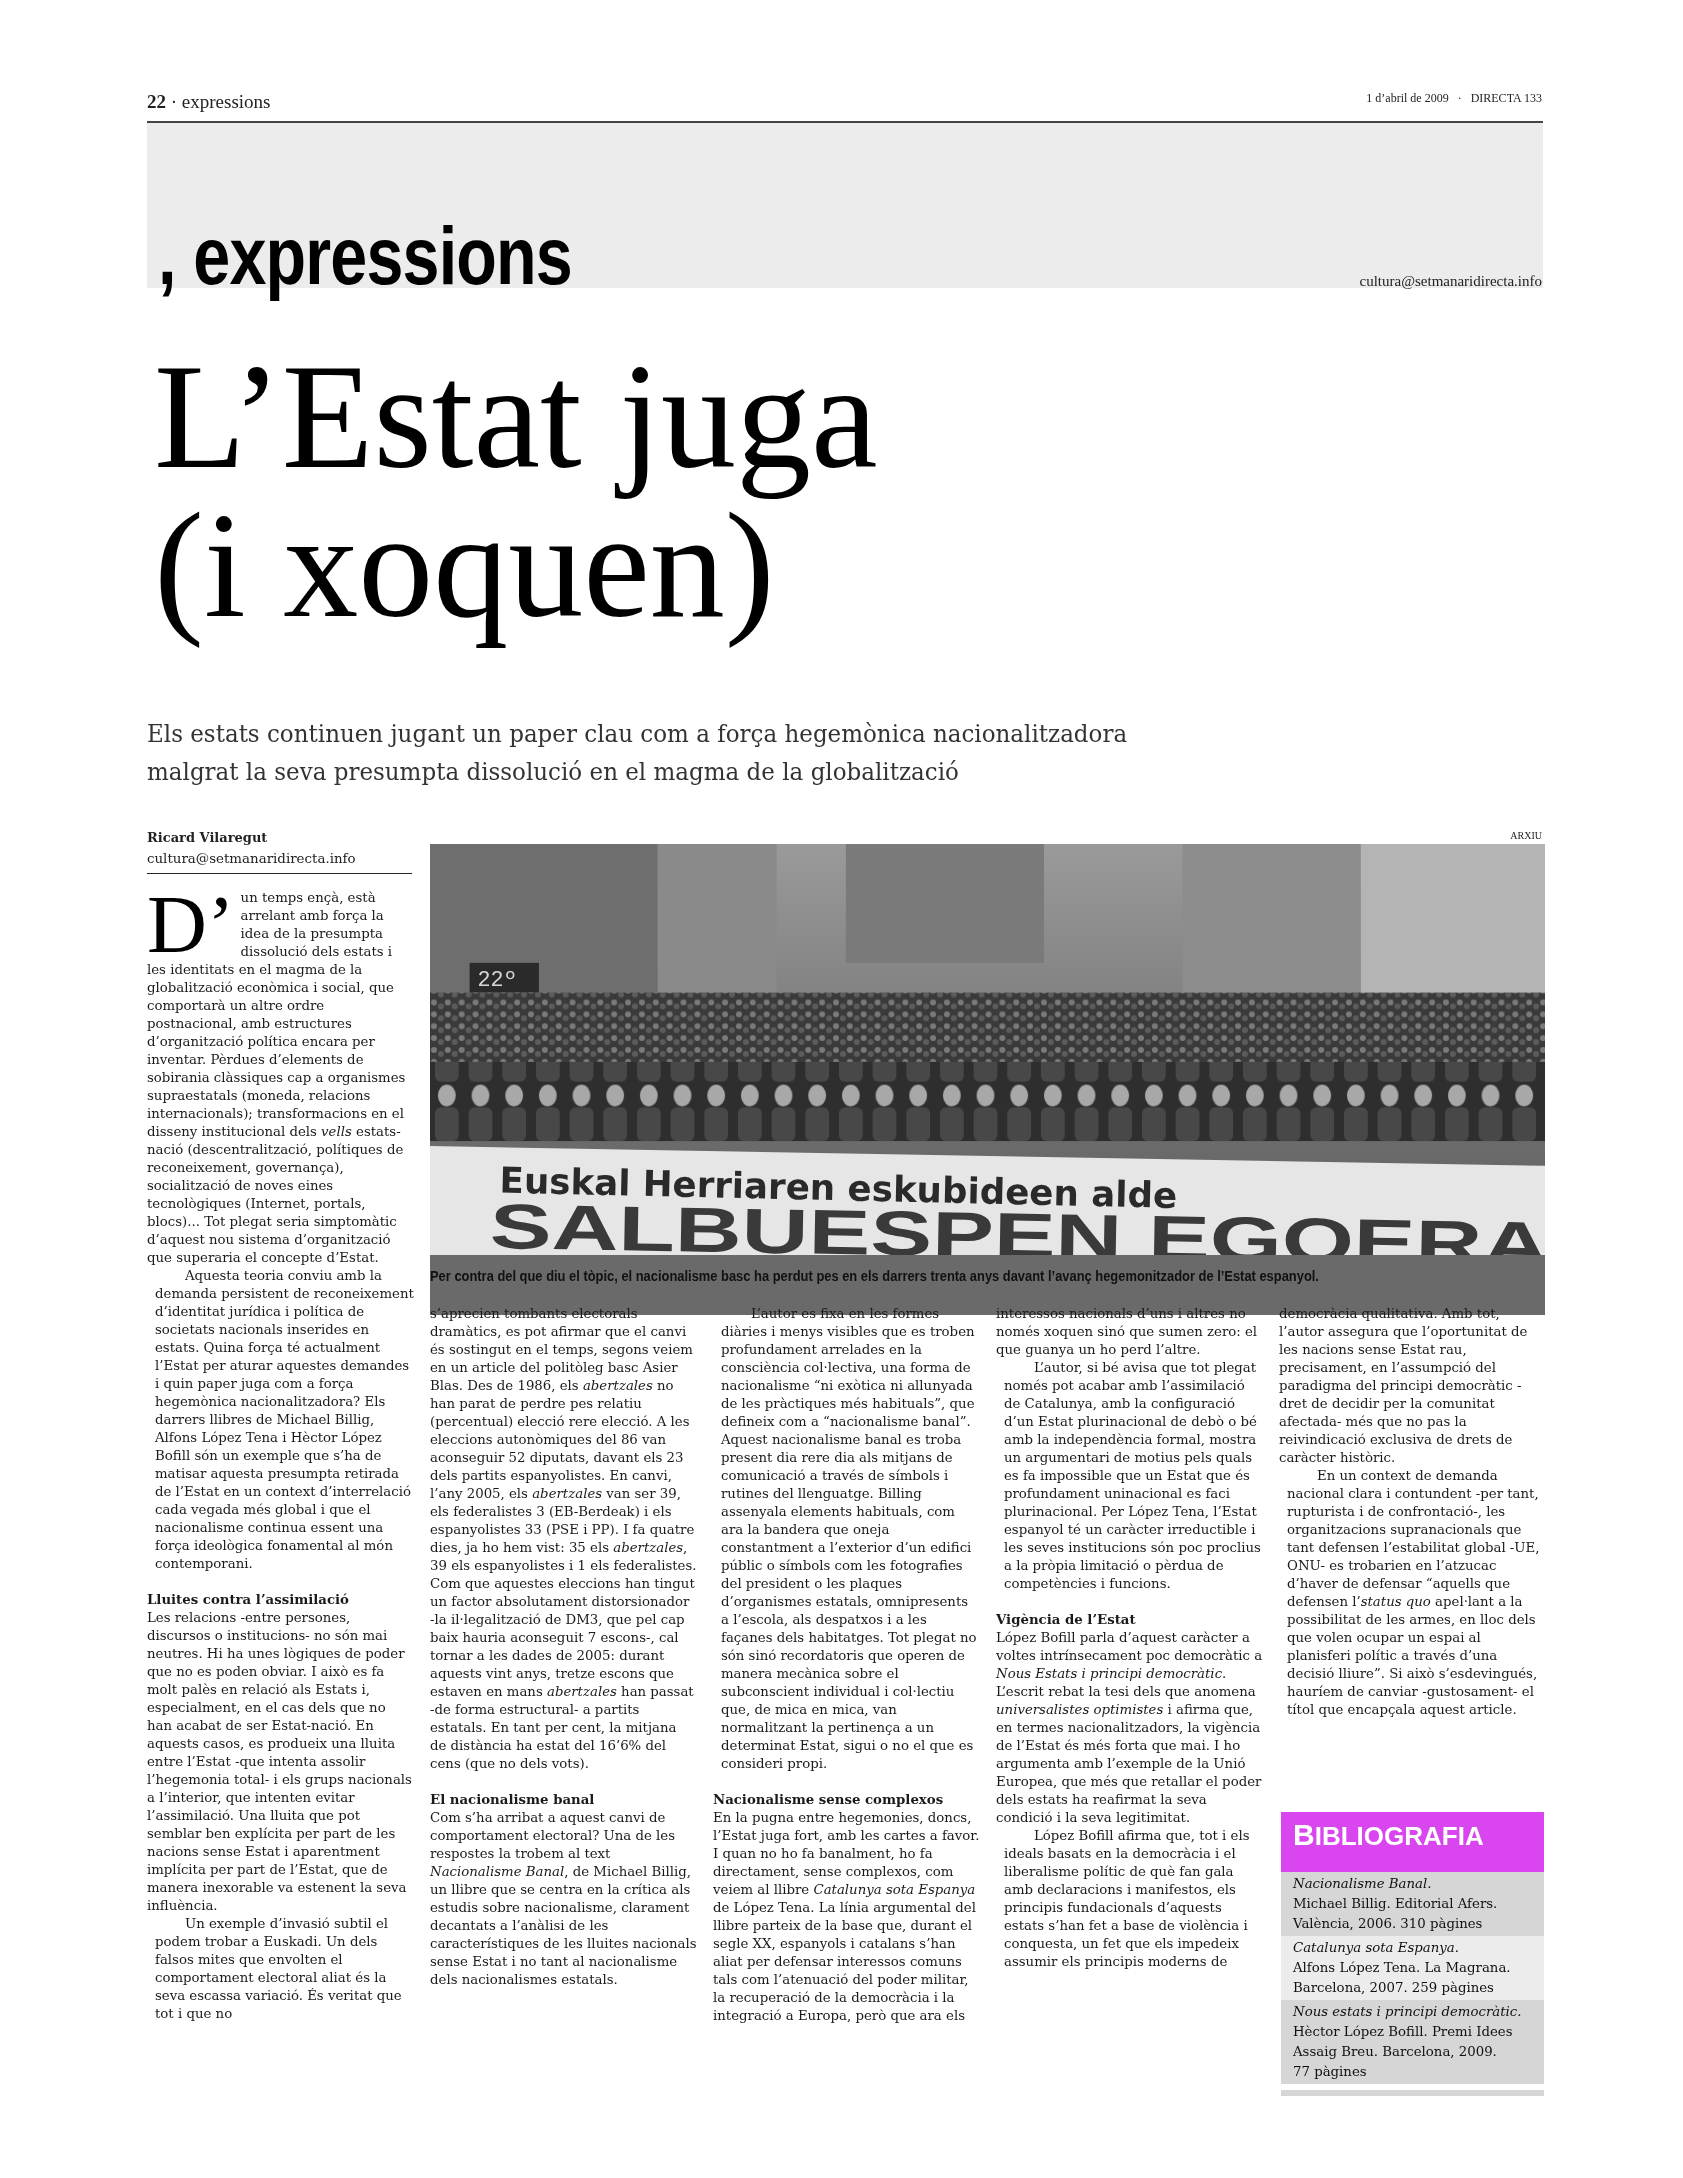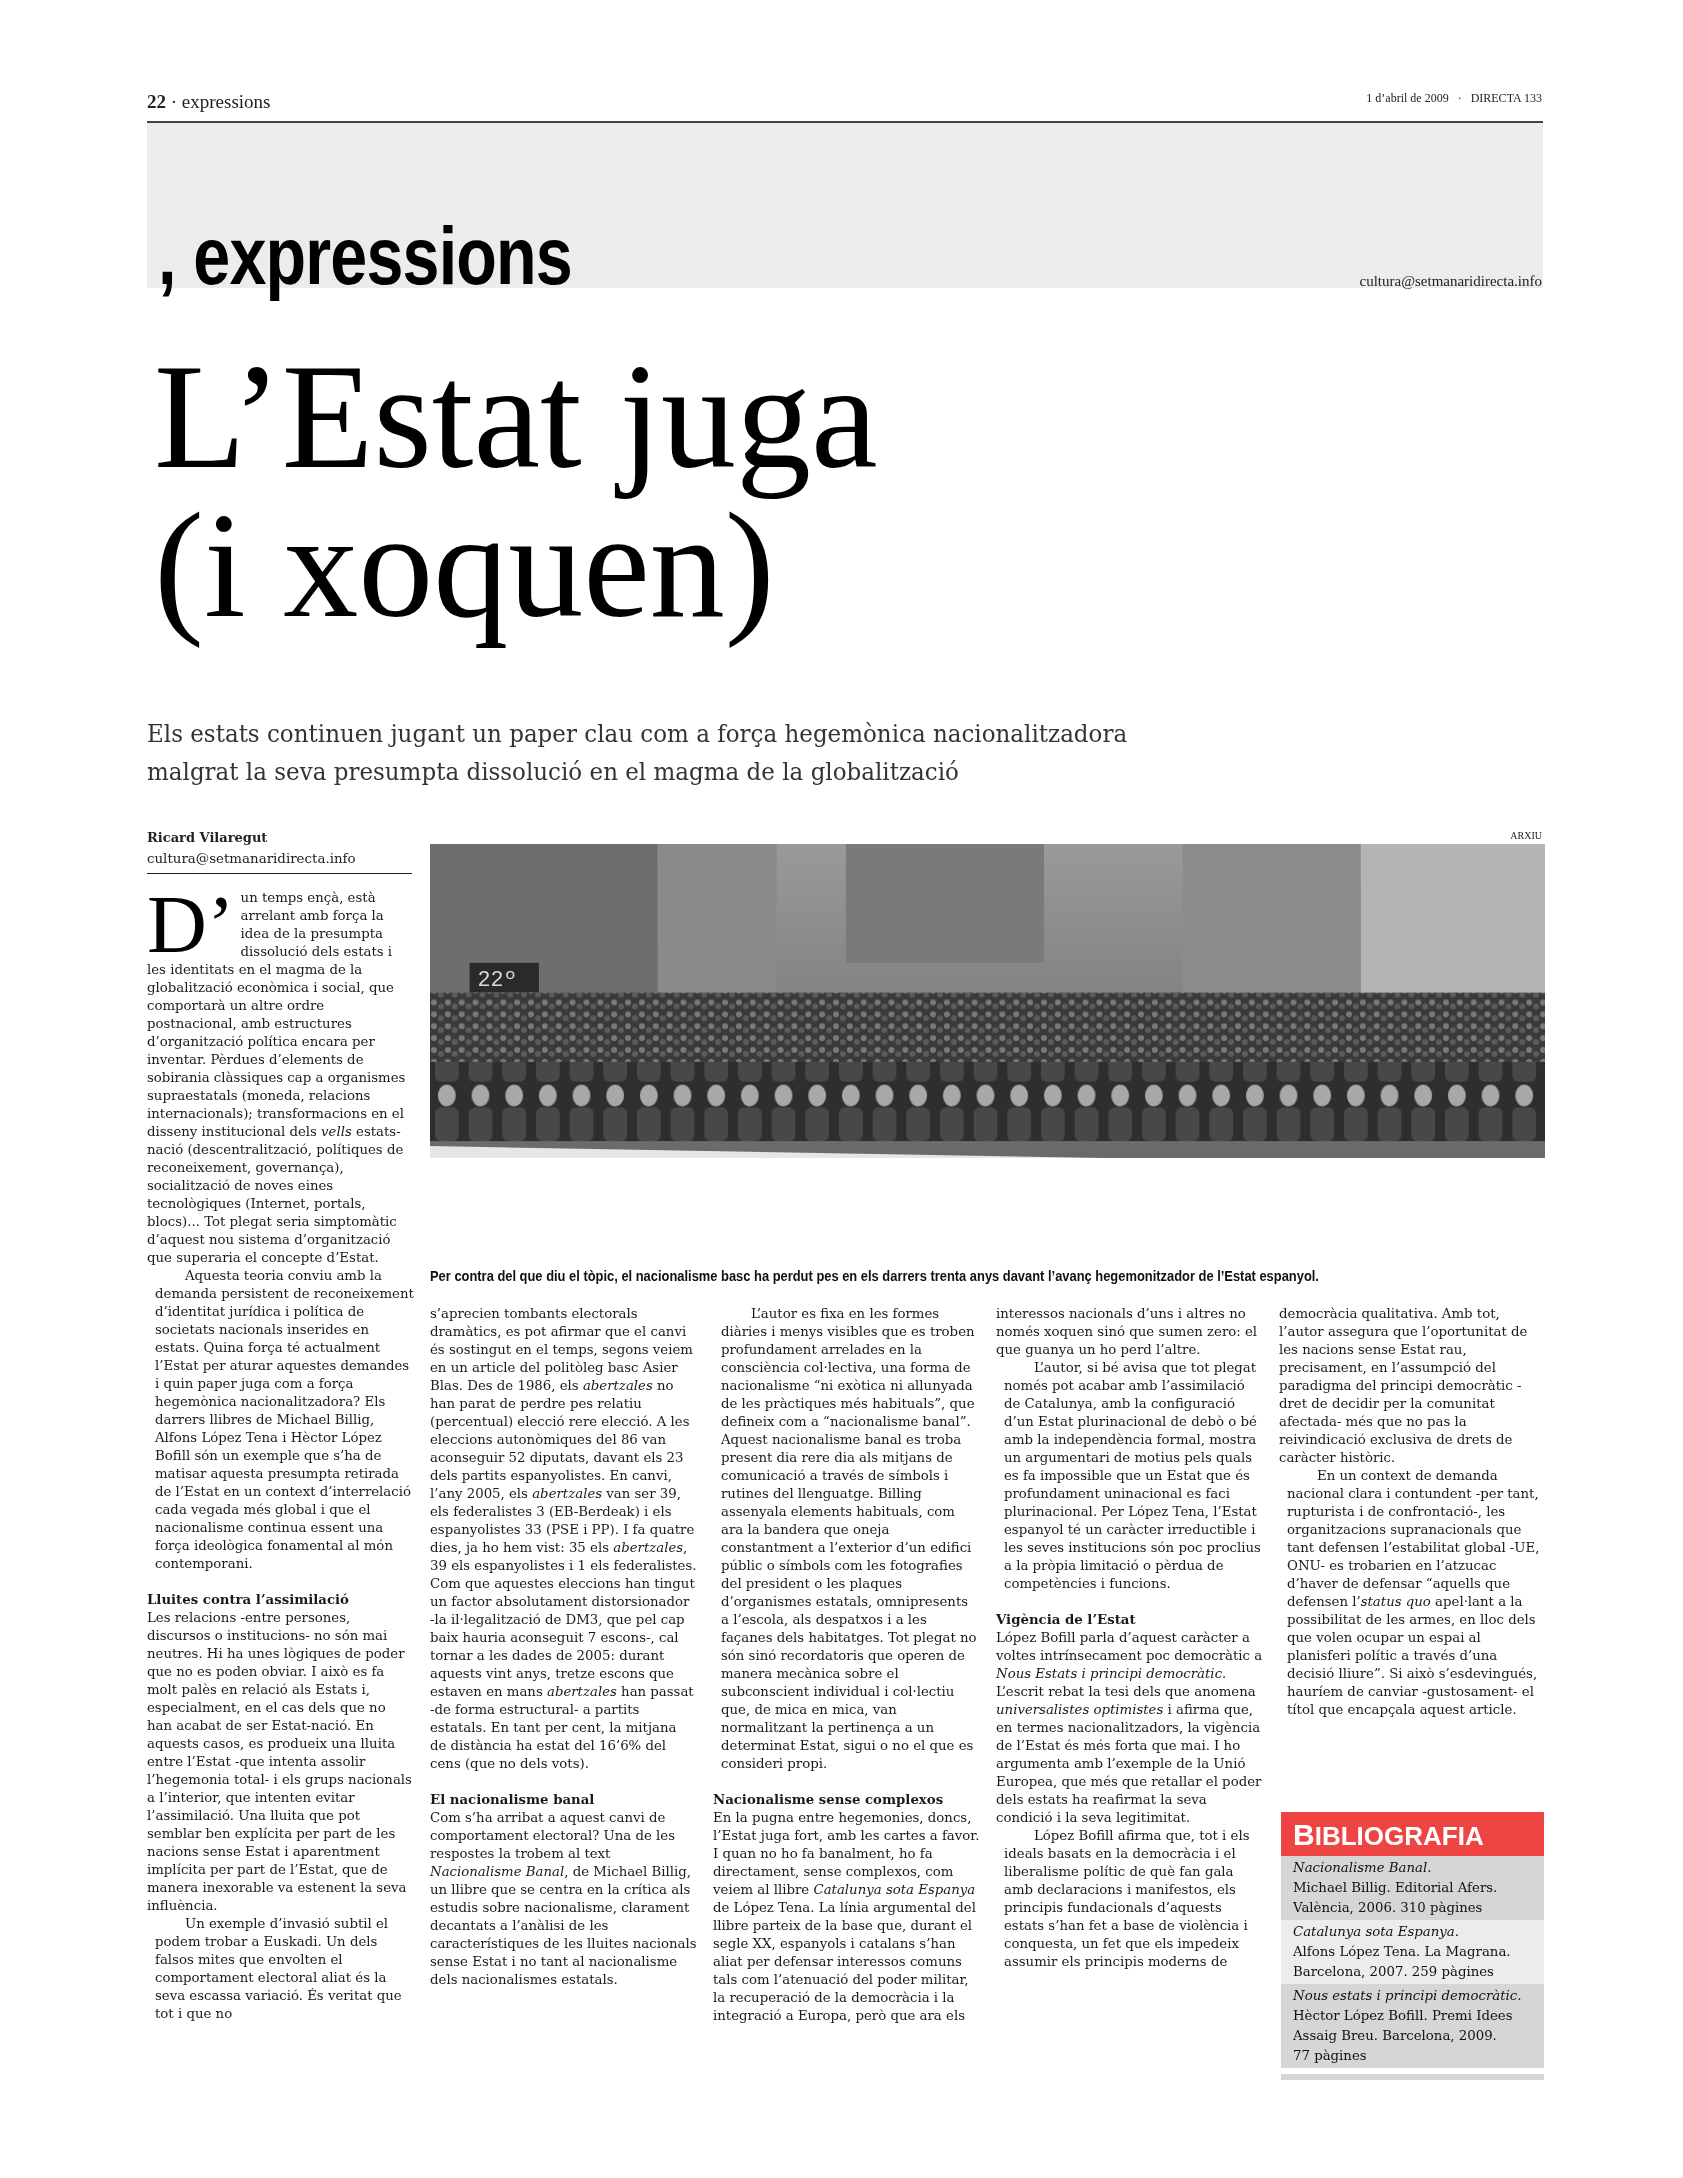--- a/index.html
+++ b/index.html
@@ -19,40 +19,40 @@
   #headline { left: 154px; top: 342px; font-family: "Liberation Serif", serif; font-size: 150px; line-height: 149px; color: #000; transform: scaleX(1.0); }
   #standfirst { left: 147px; top: 715px; width: 1238px; font-family: "DejaVu Serif", serif; font-size: 25px; line-height: 38px; color: #333; transform: scaleX(0.92); transform-origin: left top; }
 
   
   #byline-name { left: 147px; top: 830px; font-family: "DejaVu Serif", serif; font-weight: bold; font-size: 13px; color: #222; }
   #byline-email { left: 147px; top: 851px; font-family: "DejaVu Serif", serif; font-size: 13.4px; color: #222; }
   #byline-rule { left: 147px; top: 873px; width: 265px; height: 1px; background: #222; }
 
   
   #photo-credit { right: 141px; top: 830px; font-size: 10px; font-family: "Liberation Serif", serif; color: #222; }
-  #photo { left: 430px; top: 844px; width: 1115px; height: 314px; overflow: hidden; background: #6a6a6a; }
+  #photo { left: 430px; top: 844px; width: 1115px; height: 471px; overflow: hidden; background: #6a6a6a; }
   #caption { left: 430px; top: 1267px; width: 1115px; font-family: "Liberation Sans", sans-serif; font-weight: bold; font-size: 15px; color: #111; transform: scaleX(0.86); transform-origin: left top; white-space: nowrap; }
 
   
   .col { position: absolute; font-family: "DejaVu Serif", serif; font-size: 13.3px; line-height: 18px; color: #1a1a1a; }
   .col p { margin: 0; text-align: left; }
   .col p.ind { text-indent: 30px; margin-left: 8px; }
   .col h3 { margin: 18px 0 0 0; font-size: 13.3px; font-weight: bold; line-height: 18px; }
   .col em { font-style: italic; }
   #col1 { left: 147px; top: 889px; width: 267px; }
   #col2 { left: 430px; top: 1305px; width: 267px; }
   #col3 { left: 713px; top: 1305px; width: 267px; }
   #col4 { left: 996px; top: 1305px; width: 267px; }
   #col5 { left: 1279px; top: 1305px; width: 267px; }
 
   .dropcap { float: left; font-family: "Liberation Serif", serif; font-size: 83px; line-height: 63px; margin: 4px 6px 0 0; color: #000; }
 
   
   #biblio { left: 1281px; top: 1812px; width: 263px; background: #d6d6d6; }
-  #biblio-head { background: #ef4444; color: #fff; font-family: "Liberation Sans", sans-serif; font-weight: bold; font-size: 26px; padding: 6px 12px 4px 12px; letter-spacing: 0px; transform-origin: left; }
+  #biblio-head { background: #d946ef; color: #fff; font-family: "Liberation Sans", sans-serif; font-weight: bold; font-size: 26px; padding: 6px 12px 20px 12px; letter-spacing: 0px; transform-origin: left; }
   #biblio-head .big { font-size: 30px; }
   .bib { padding: 2px 12px; font-family: "DejaVu Serif", serif; font-size: 13.3px; line-height: 20px; color: #111; }
   .bib.light { background: #ececec; }
   .bib em { }
   #biblio-foot { height: 6px; background: #fff; border-top: 0; }
   #biblio-foot2 { height: 6px; background: #d6d6d6; }
 </style>
 </head>
 <body>
 

